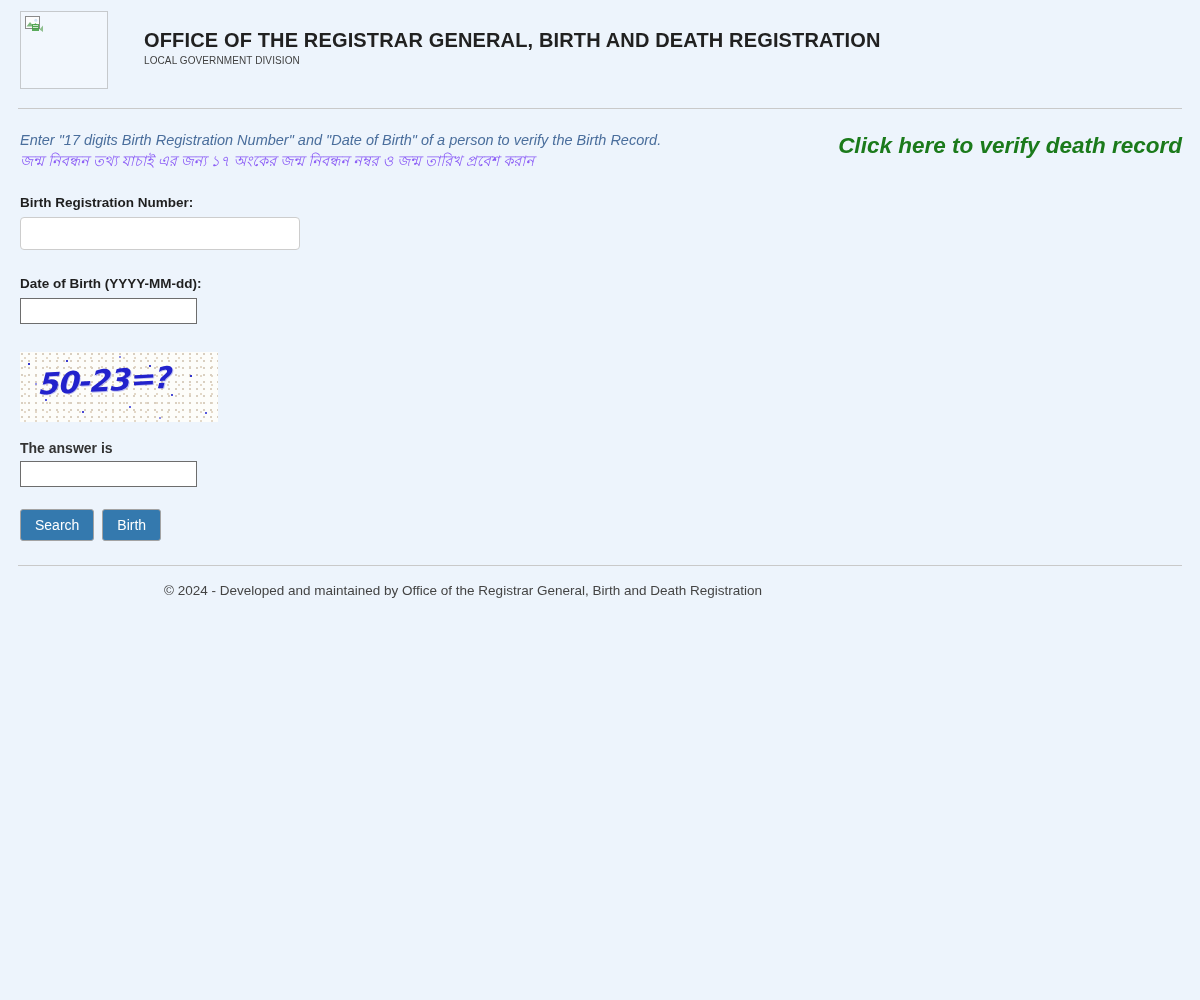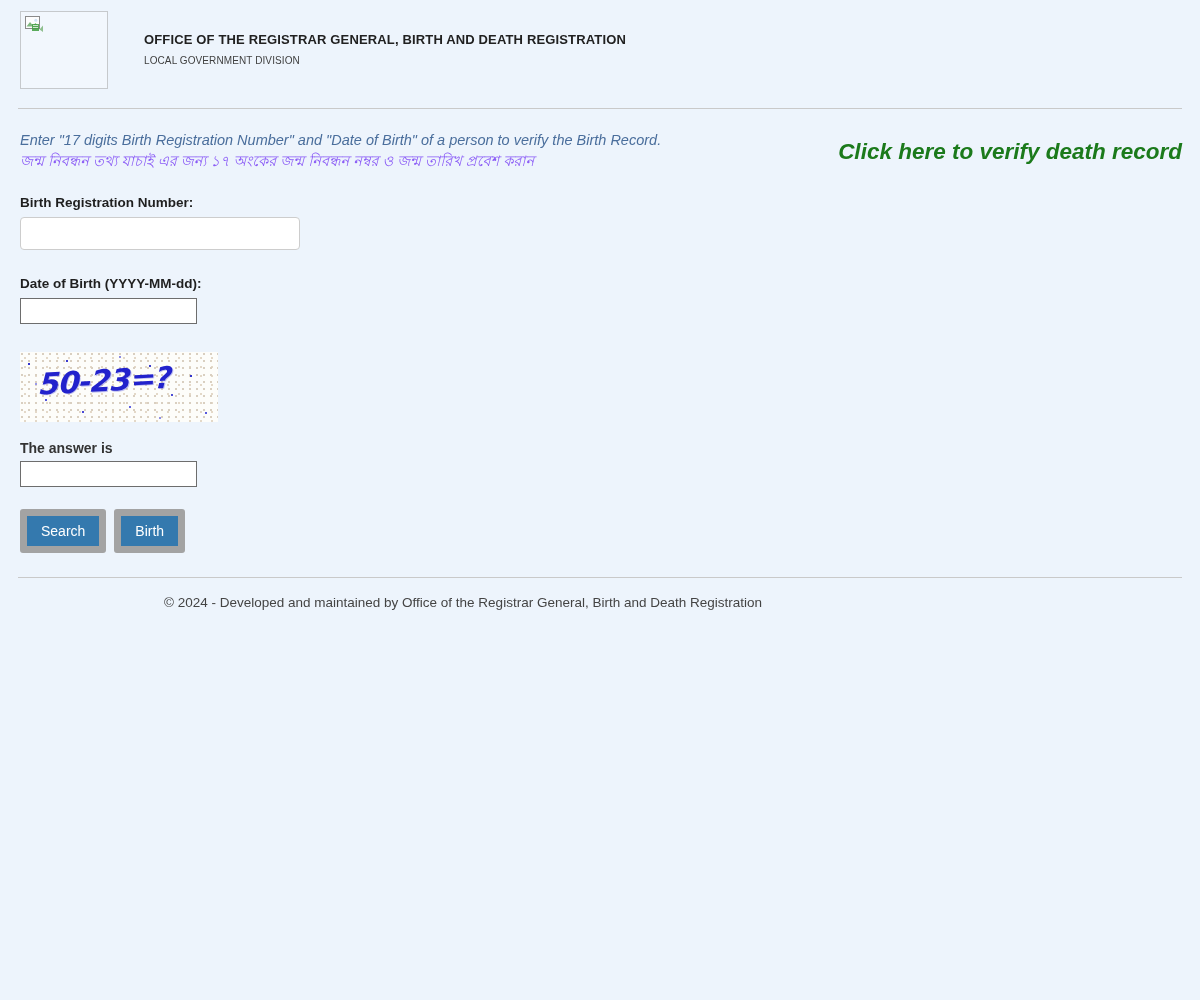--- a/index.html
+++ b/index.html
@@ -45,21 +45,21 @@
     left: 4px;
     top: 4px;
     width: 19px;
     height: 17px;
   }
   .header-text {
     margin-left: 36px;
     margin-top: 23px;
   }
   .header-title {
-    font-size: 13px;
+    font-size: 20px;
     font-weight: bold;
     letter-spacing: 0.15px;
     color: #212121;
     line-height: 18px;
     white-space: nowrap;
   }
   .header-subtitle {
     font-size: 10px;
     font-weight: normal;
     color: #3f3f3f;
@@ -93,21 +93,21 @@
     font-style: italic;
     font-size: 14.5px;
     color: #8b5cf6;
     line-height: 20px;
     margin-top: 1px;
     white-space: nowrap;
   }
   .death-link {
     position: absolute;
     right: 18px;
-    top: 30px;
+    top: 24px;
     font-style: italic;
     font-size: 22.5px;
     font-weight: bold;
     color: #1b7a1b;
     text-decoration: none;
     white-space: nowrap;
   }
 
   
   .form-area {
@@ -211,21 +211,21 @@
 
   
   .button-row {
     margin-top: 22px;
     display: flex;
     gap: 8px;
   }
   .btn {
     background: #3479ae;
     color: #ffffff;
-    border: 7px solid #a3a3a3;
+    border: 1px solid #a3a3a3;
     border-radius: 3px;
     font-family: "Liberation Sans", sans-serif;
     font-size: 14px;
     line-height: 16px;
     padding: 7px 14px;
     cursor: pointer;
   }
 
   
   .footer-rule {

